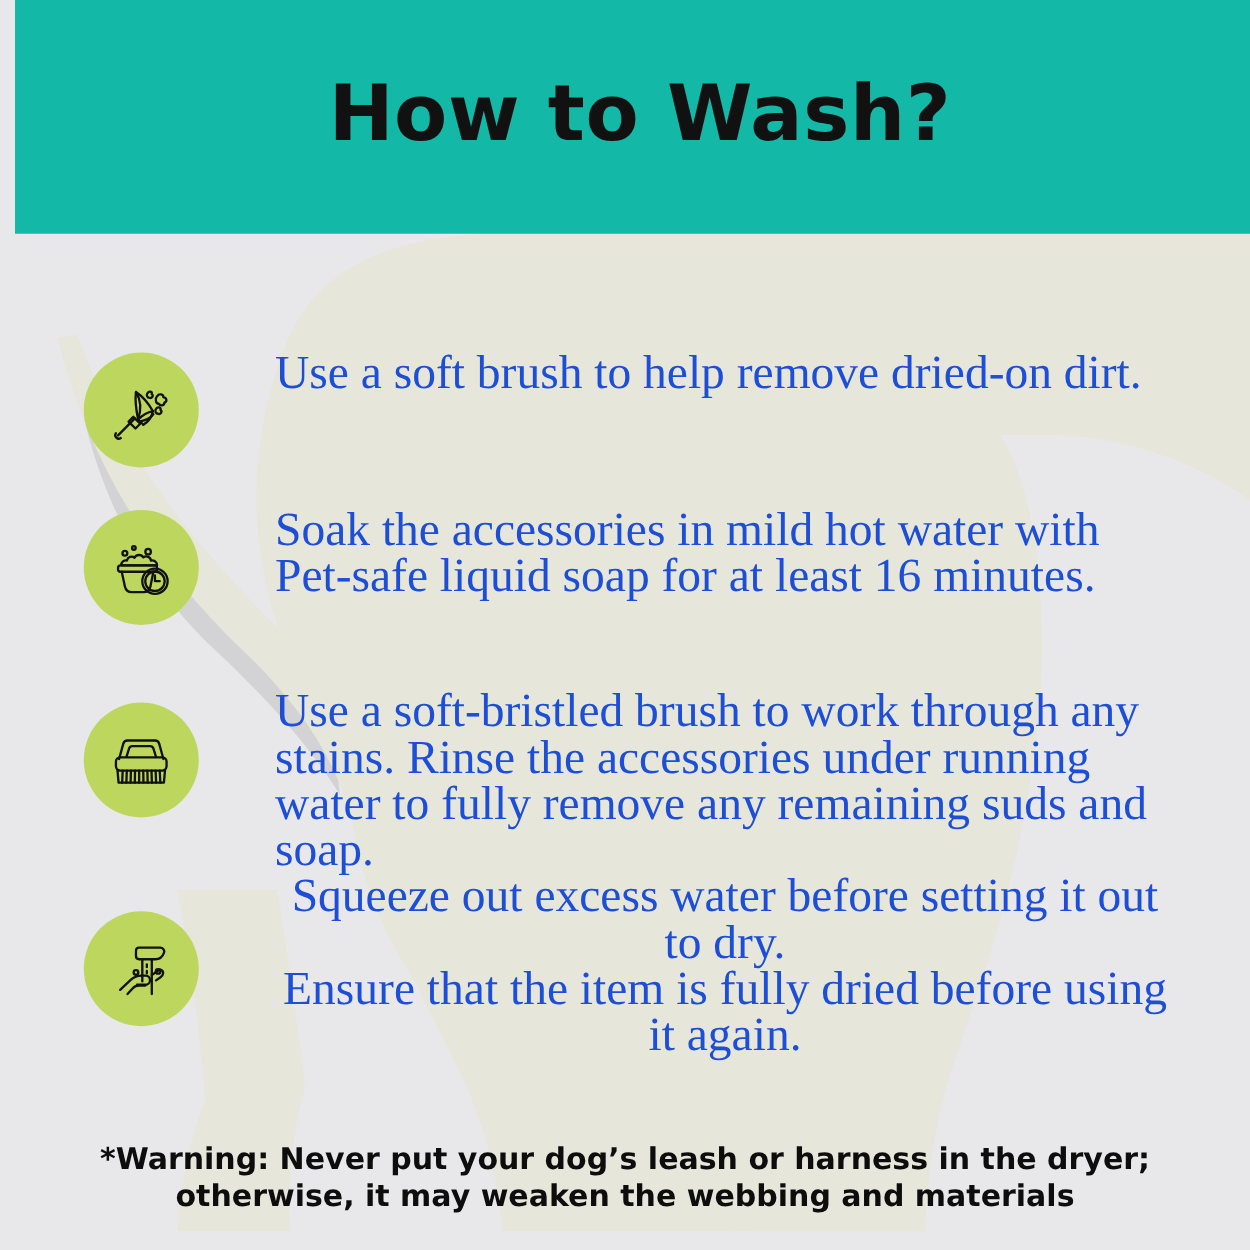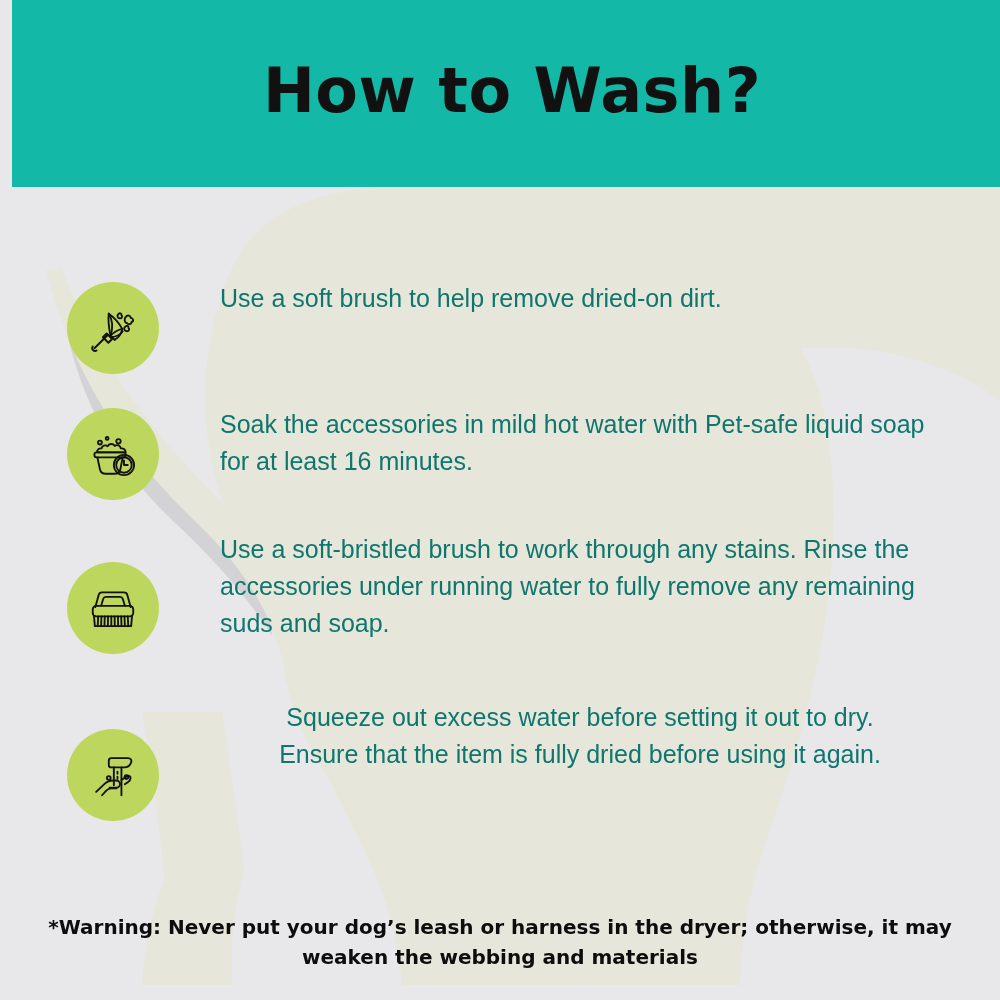--- a/index.html
+++ b/index.html
@@ -84,51 +84,51 @@
   }
   .step-icon-wrap svg {
     width: 54px;
     height: 54px;
     display: block;
   }
   .step-text {
     position: absolute;
     left: 220px;
     width: 720px;
-    font-family: Liberation Sans, sans-serif;
-    font-size: 25px;
+    font-family: Liberation Serif, serif;
+    font-size: 38px;
     line-height: 37px;
-    color: #0f766e;
+    color: #1d4ed8;
     font-weight: normal;
     white-space: pre-line;
   }
 
   
   #step-1 .step-icon-wrap { left: 67px; top: 95px; }
   #step-1 .step-text      { top: 93px; }
 
   #step-2 .step-icon-wrap { left: 67px; top: 221px; }
   #step-2 .step-text      { top: 219px; }
 
   #step-3 .step-icon-wrap { left: 67px; top: 375px; }
-  #step-3 .step-text      { top: 344px; }
+  #step-3 .step-text      { top: 364px; }
 
   #step-4 .step-icon-wrap { left: 67px; top: 542px; }
   #step-4 .step-text      { top: 512px; text-align: center; }
 
   
   #warning {
     position: absolute;
     left: 0;
     top: 912px;
     width: 1000px;
     z-index: 3;
     text-align: center;
     font-family: "DejaVu Sans", sans-serif;
-    font-size: 20px;
+    font-size: 24px;
     line-height: 30px;
     font-weight: bold;
     color: #0d0d0d;
     padding: 0 38px;
     box-sizing: border-box;
     white-space: pre-line;
   }
 </style>
 </head>
 <body>

